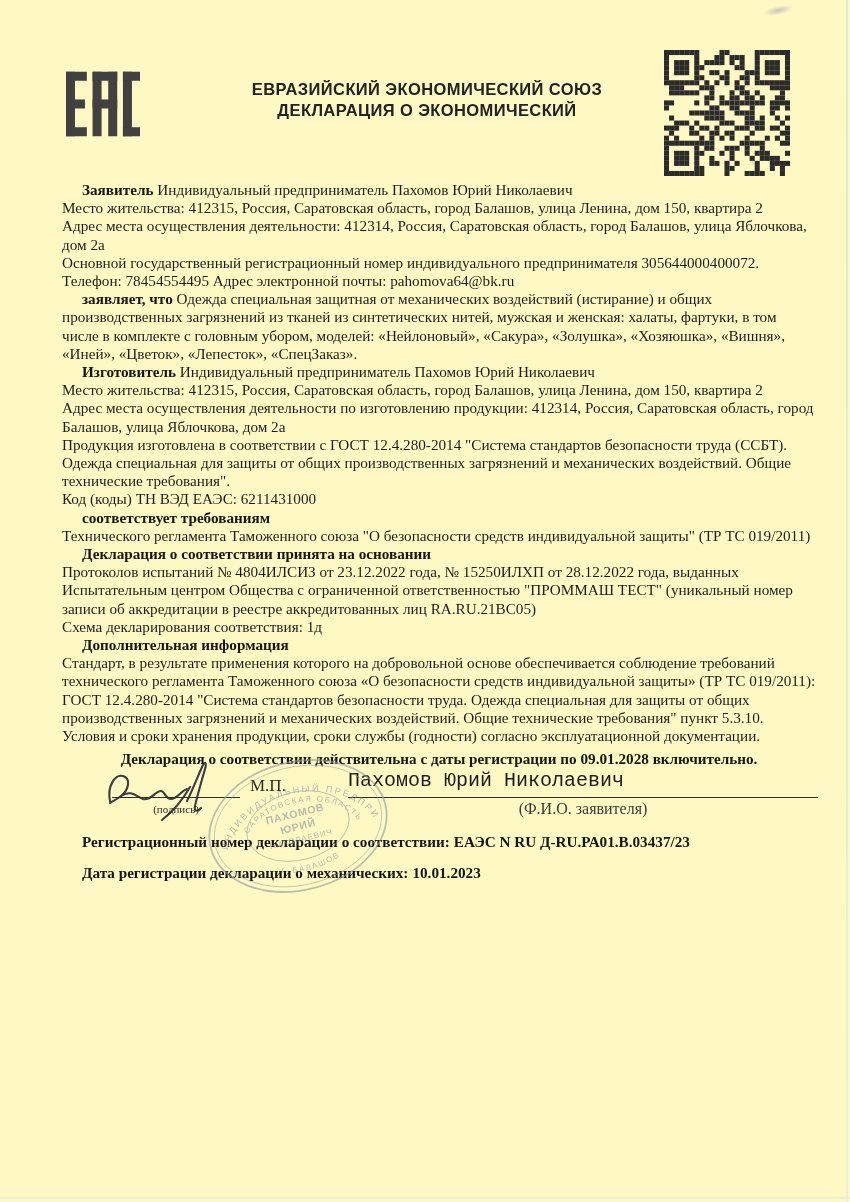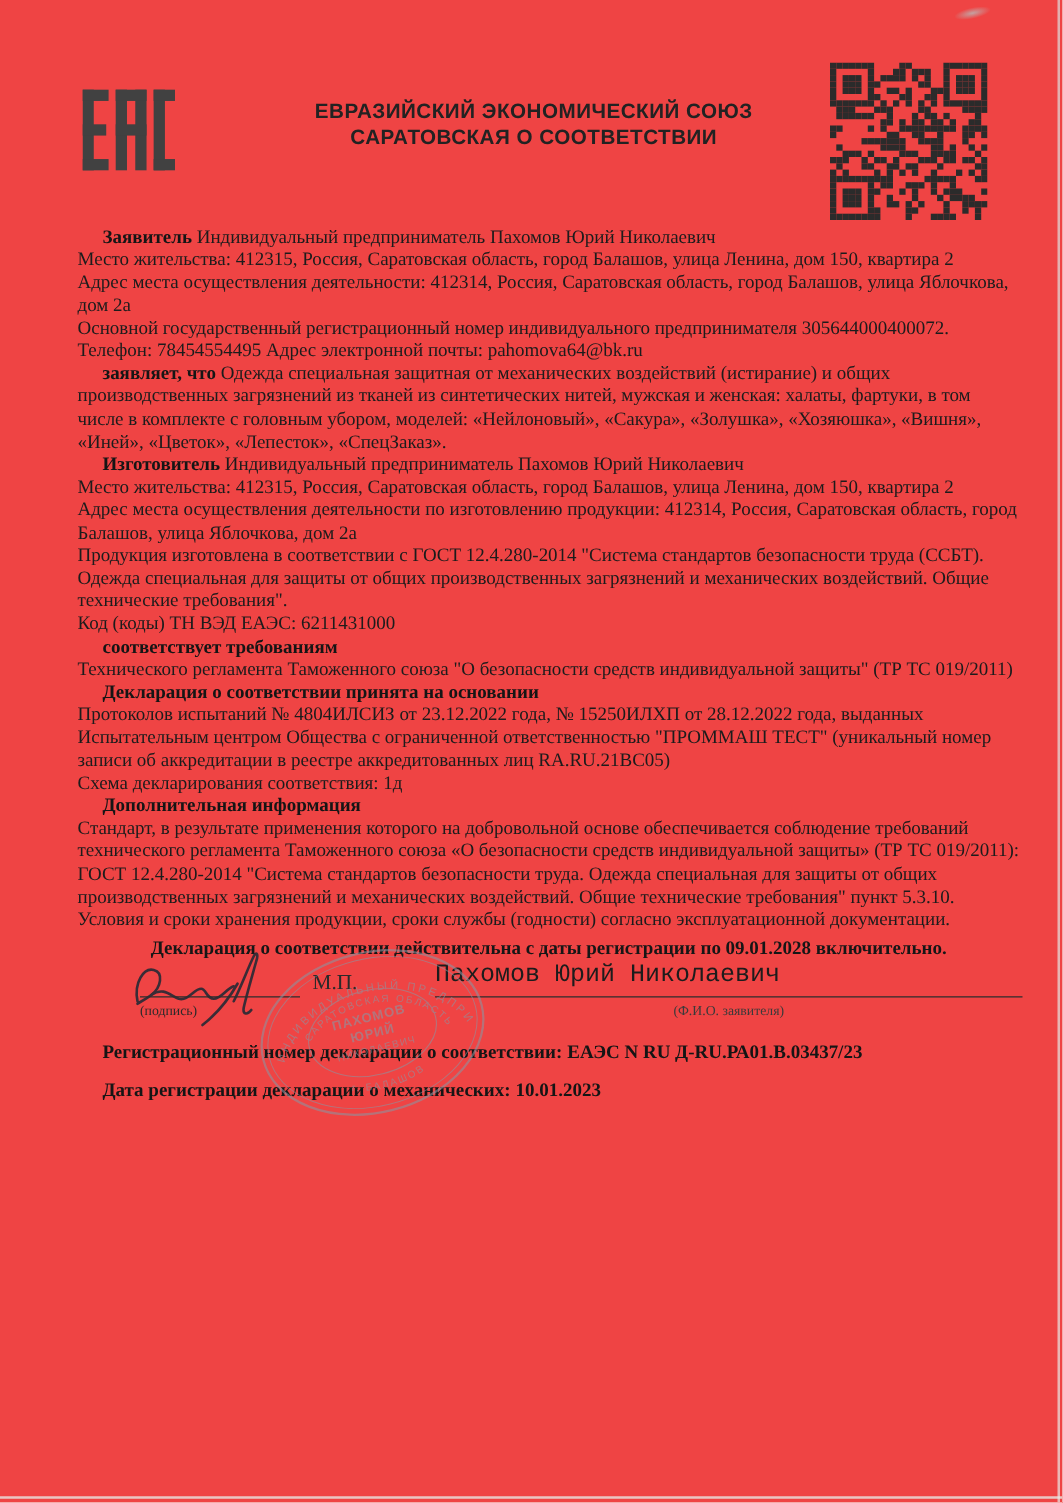--- a/index.html
+++ b/index.html
@@ -1,17 +1,17 @@
 <!DOCTYPE html>
 <html lang="ru"><head>
 <meta charset="utf-8">
 <style>
   html,body{margin:0;padding:0;background:#fbfbfa;}
   .page{
-    position:relative; width:850px; height:1202px; background:#ef4444;
+    position:relative; width:850px; height:1202px; background:#fef9c3;
     overflow:hidden; font-family:"Liberation Serif", serif; color:#1d1d1d;
   }
   
   .edge-right{position:absolute; top:0; right:2px; width:2px; height:100%;
     background:linear-gradient(#ddd,#e9e9e7); opacity:.7;}
   .edge-bottom{position:absolute; left:0; bottom:3px; width:100%; height:2px;
     background:#e7e7e4; opacity:.8;}
   .smudge{position:absolute; left:763px; top:6px; width:30px; height:9px;
     background:radial-gradient(ellipse at center,#b9b9b9 0%,rgba(185,185,185,0) 70%);
     transform:rotate(-12deg); opacity:.8;}
@@ -33,28 +33,28 @@
     font-size:15.2px; line-height:18.2px; color:#1c1c1c;
   }
   .doc-body p{margin:0; padding:0;}
   .doc-body b{color:#151515;margin-left:20px;}
   .validity{font-weight:bold; margin-top:5px !important; color:#161616;text-align:center;}
 
   
   .sig-row{position:relative; height:44px; margin-top:4px;}
   .sig-scribble{position:absolute; left:40px; top:-14px; width:130px; height:66px; pointer-events:none;}
   .sig-line{position:absolute; left:50px; top:24px; width:128px; border-top:1.5px solid #2c2c2c;}
-  .sig-caption{position:absolute; left:50px; top:27px; width:128px; 
+  .sig-caption{position:absolute; left:50px; top:27px; width:128px; text-align:center;
     font-size:11px; color:#2a2a2a;}
   .mp-mark{position:absolute; left:188px; top:4px; font-size:17px; color:#2a2a2a;}
   .fio-line{position:absolute; left:286px; top:24px; width:470px; border-top:1.5px solid #2c2c2c;}
   .applicant-name{position:absolute; left:286px; top:-1px; width:470px; text-align:left;
     font-size:20px; color:#1c1c1c;font-family:Liberation Mono, monospace;}
   .fio-caption{position:absolute; left:286px; top:27px; width:470px; text-align:center;
-    font-size:11px; color:#3a3a3a;}
+    font-size:16px; color:#3a3a3a;}
 
   
   .stamp{position:absolute; left:136px; top:-22px; width:200px; height:150px;
     pointer-events:none; opacity:.62; transform:rotate(-14deg);}
   .stamp text{fill:#8d93a0; font-family:"Liberation Sans", sans-serif;}
   .stamp .ring-txt{font-size:9px; letter-spacing:2.2px;}
   .stamp .ring-txt2{font-size:8px; letter-spacing:1.6px;}
   .stamp .ctr{font-size:10.5px; font-weight:bold; letter-spacing:.8px; text-anchor:middle;}
   .stamp .ctr-sm{font-size:8px; letter-spacing:1px; text-anchor:middle;}
 
@@ -89,21 +89,21 @@
 
         <rect x="60" y="0" width="9.5" height="68"></rect>
         <rect x="60" y="0" width="18" height="9.5"></rect>
         <rect x="60" y="58.5" width="18" height="9.5"></rect>
       </g>
     </svg>
   </div>
 
   <div class="doc-title">
     <div>ЕВРАЗИЙСКИЙ ЭКОНОМИЧЕСКИЙ СОЮЗ</div>
-    <div>САРАТОВСКАЯ О СООТВЕТСТВИИ</div>
+    <div>ДЕКЛАРАЦИЯ О ЭКОНОМИЧЕСКИЙ</div>
   </div>
 
   <div class="qr">
     <svg id="qr-svg" width="126" height="126" viewBox="0 0 125 125" xmlns="http://www.w3.org/2000/svg">
         <g fill="#2b2b2b">
           <rect x="0" y="0" width="5" height="5"></rect>
           <rect x="5" y="0" width="5" height="5"></rect>
           <rect x="10" y="0" width="5" height="5"></rect>
           <rect x="15" y="0" width="5" height="5"></rect>
           <rect x="20" y="0" width="5" height="5"></rect>

